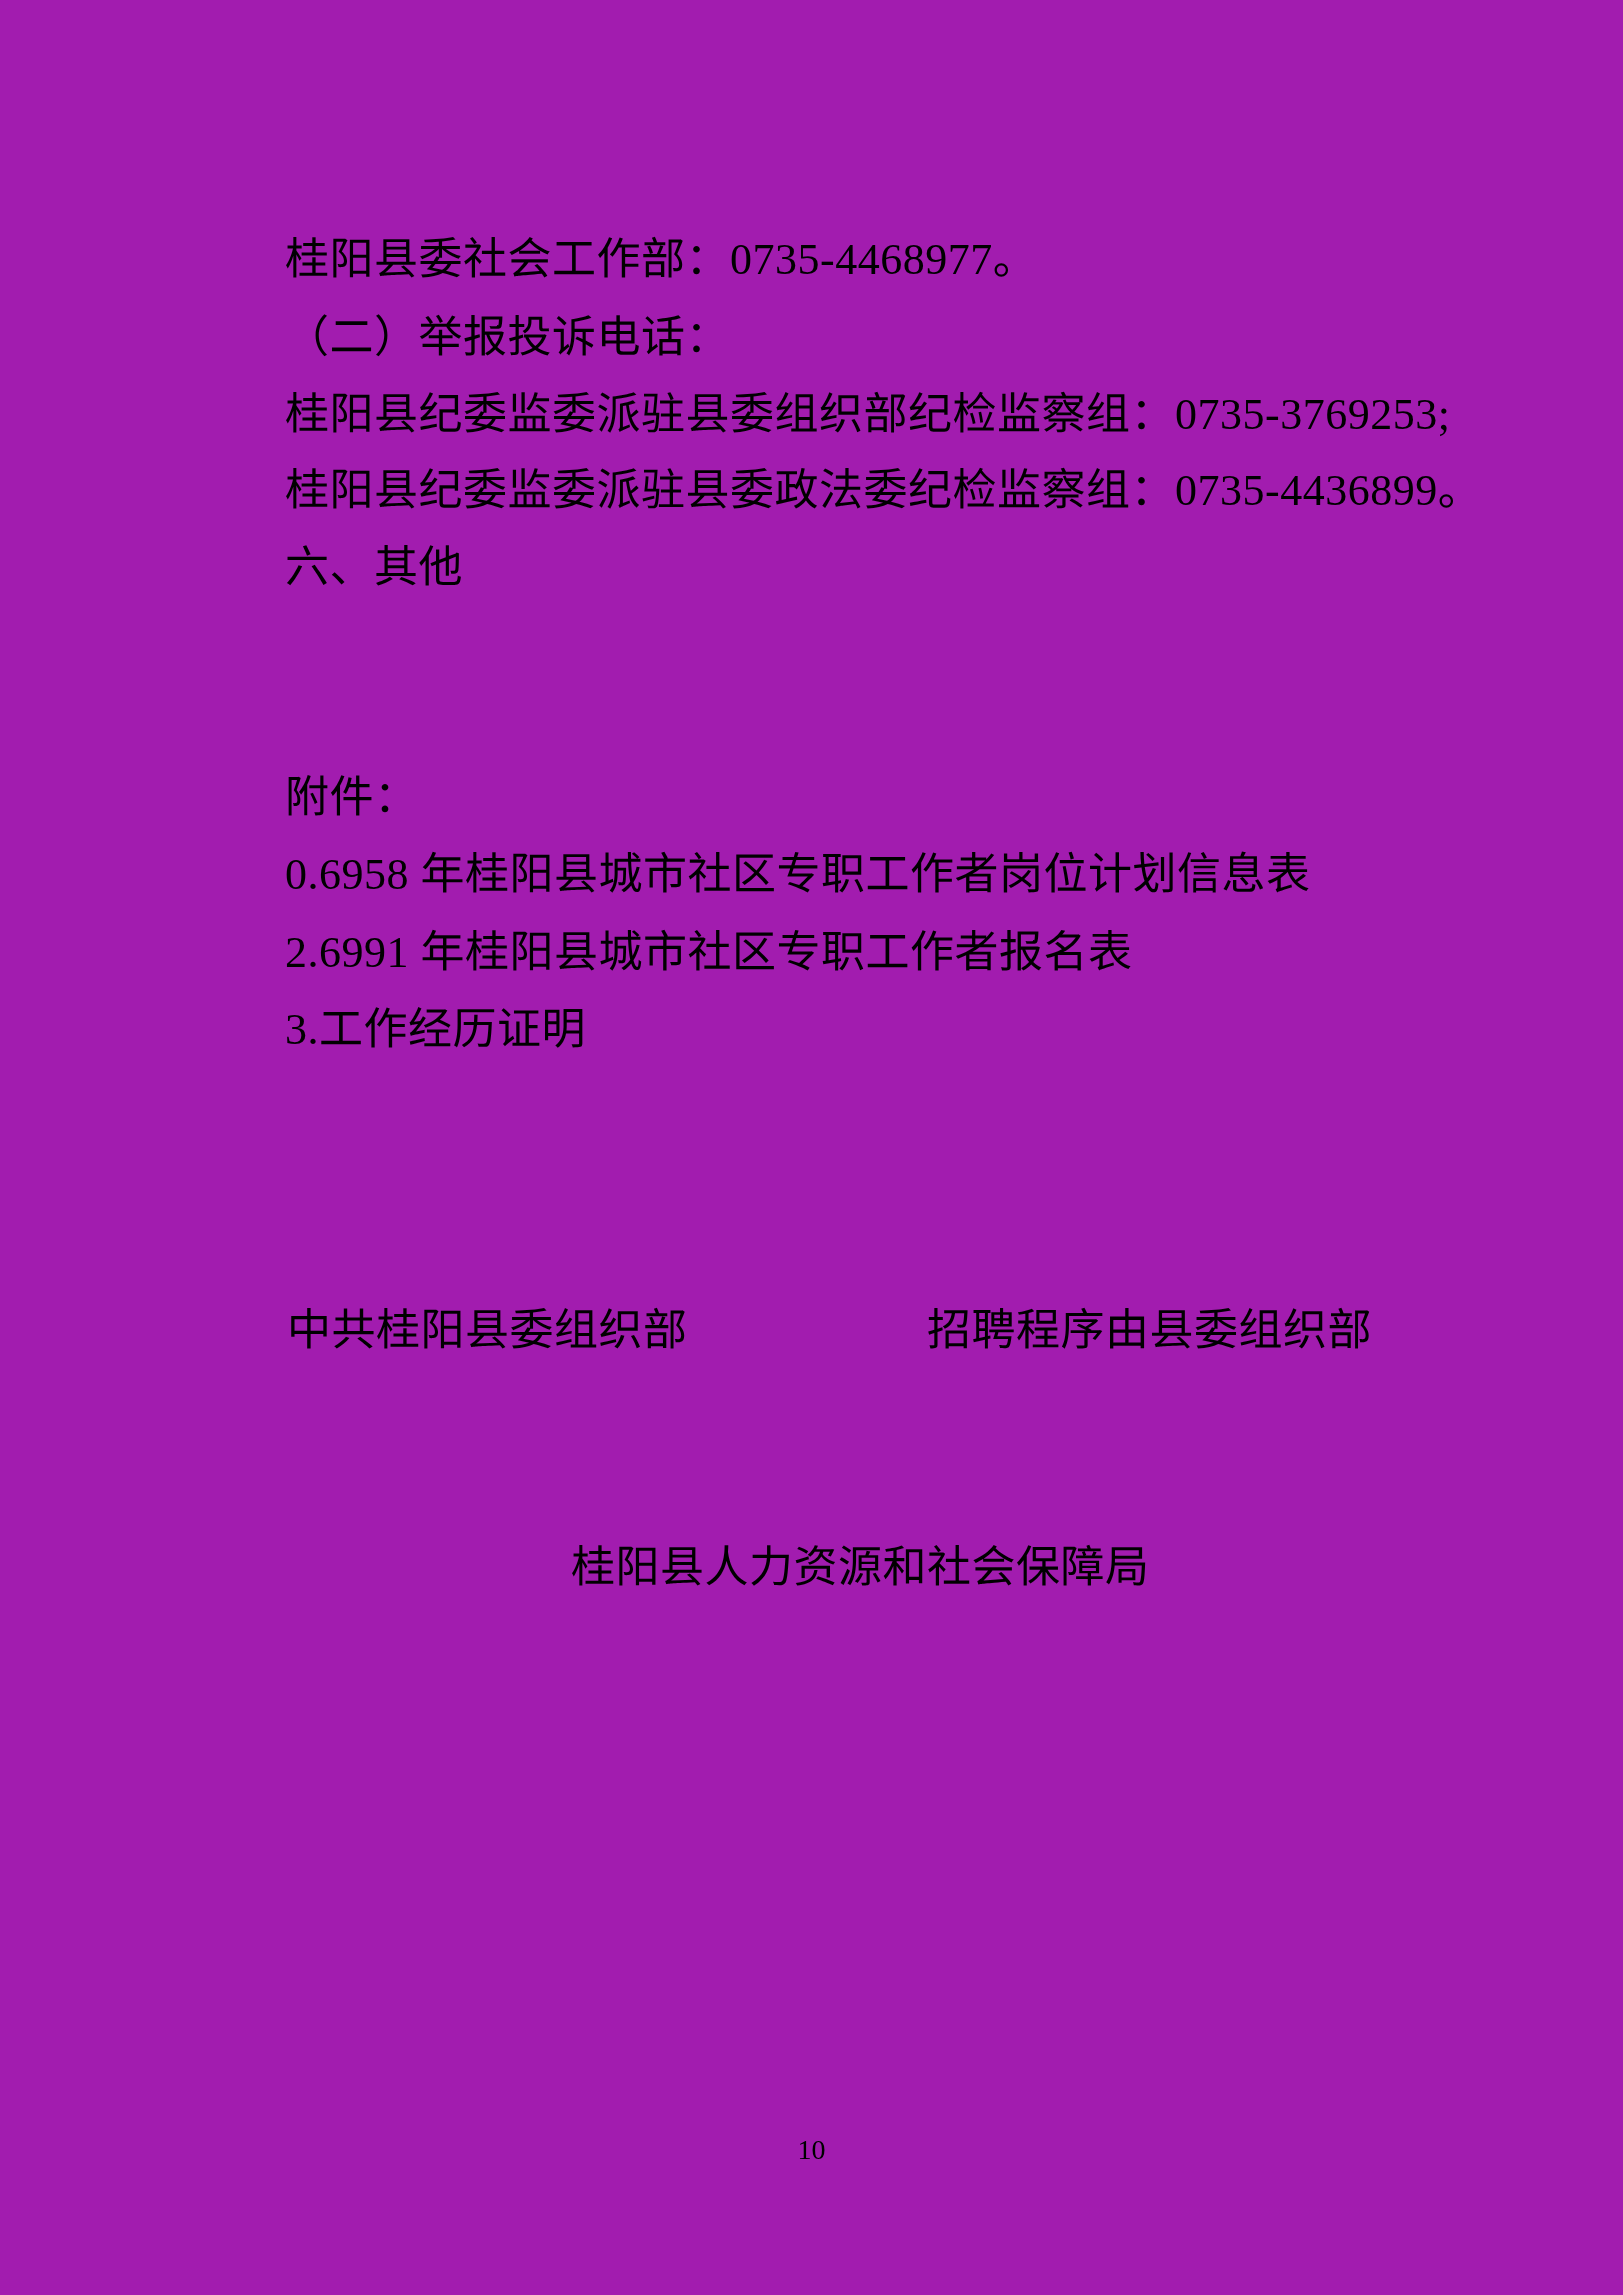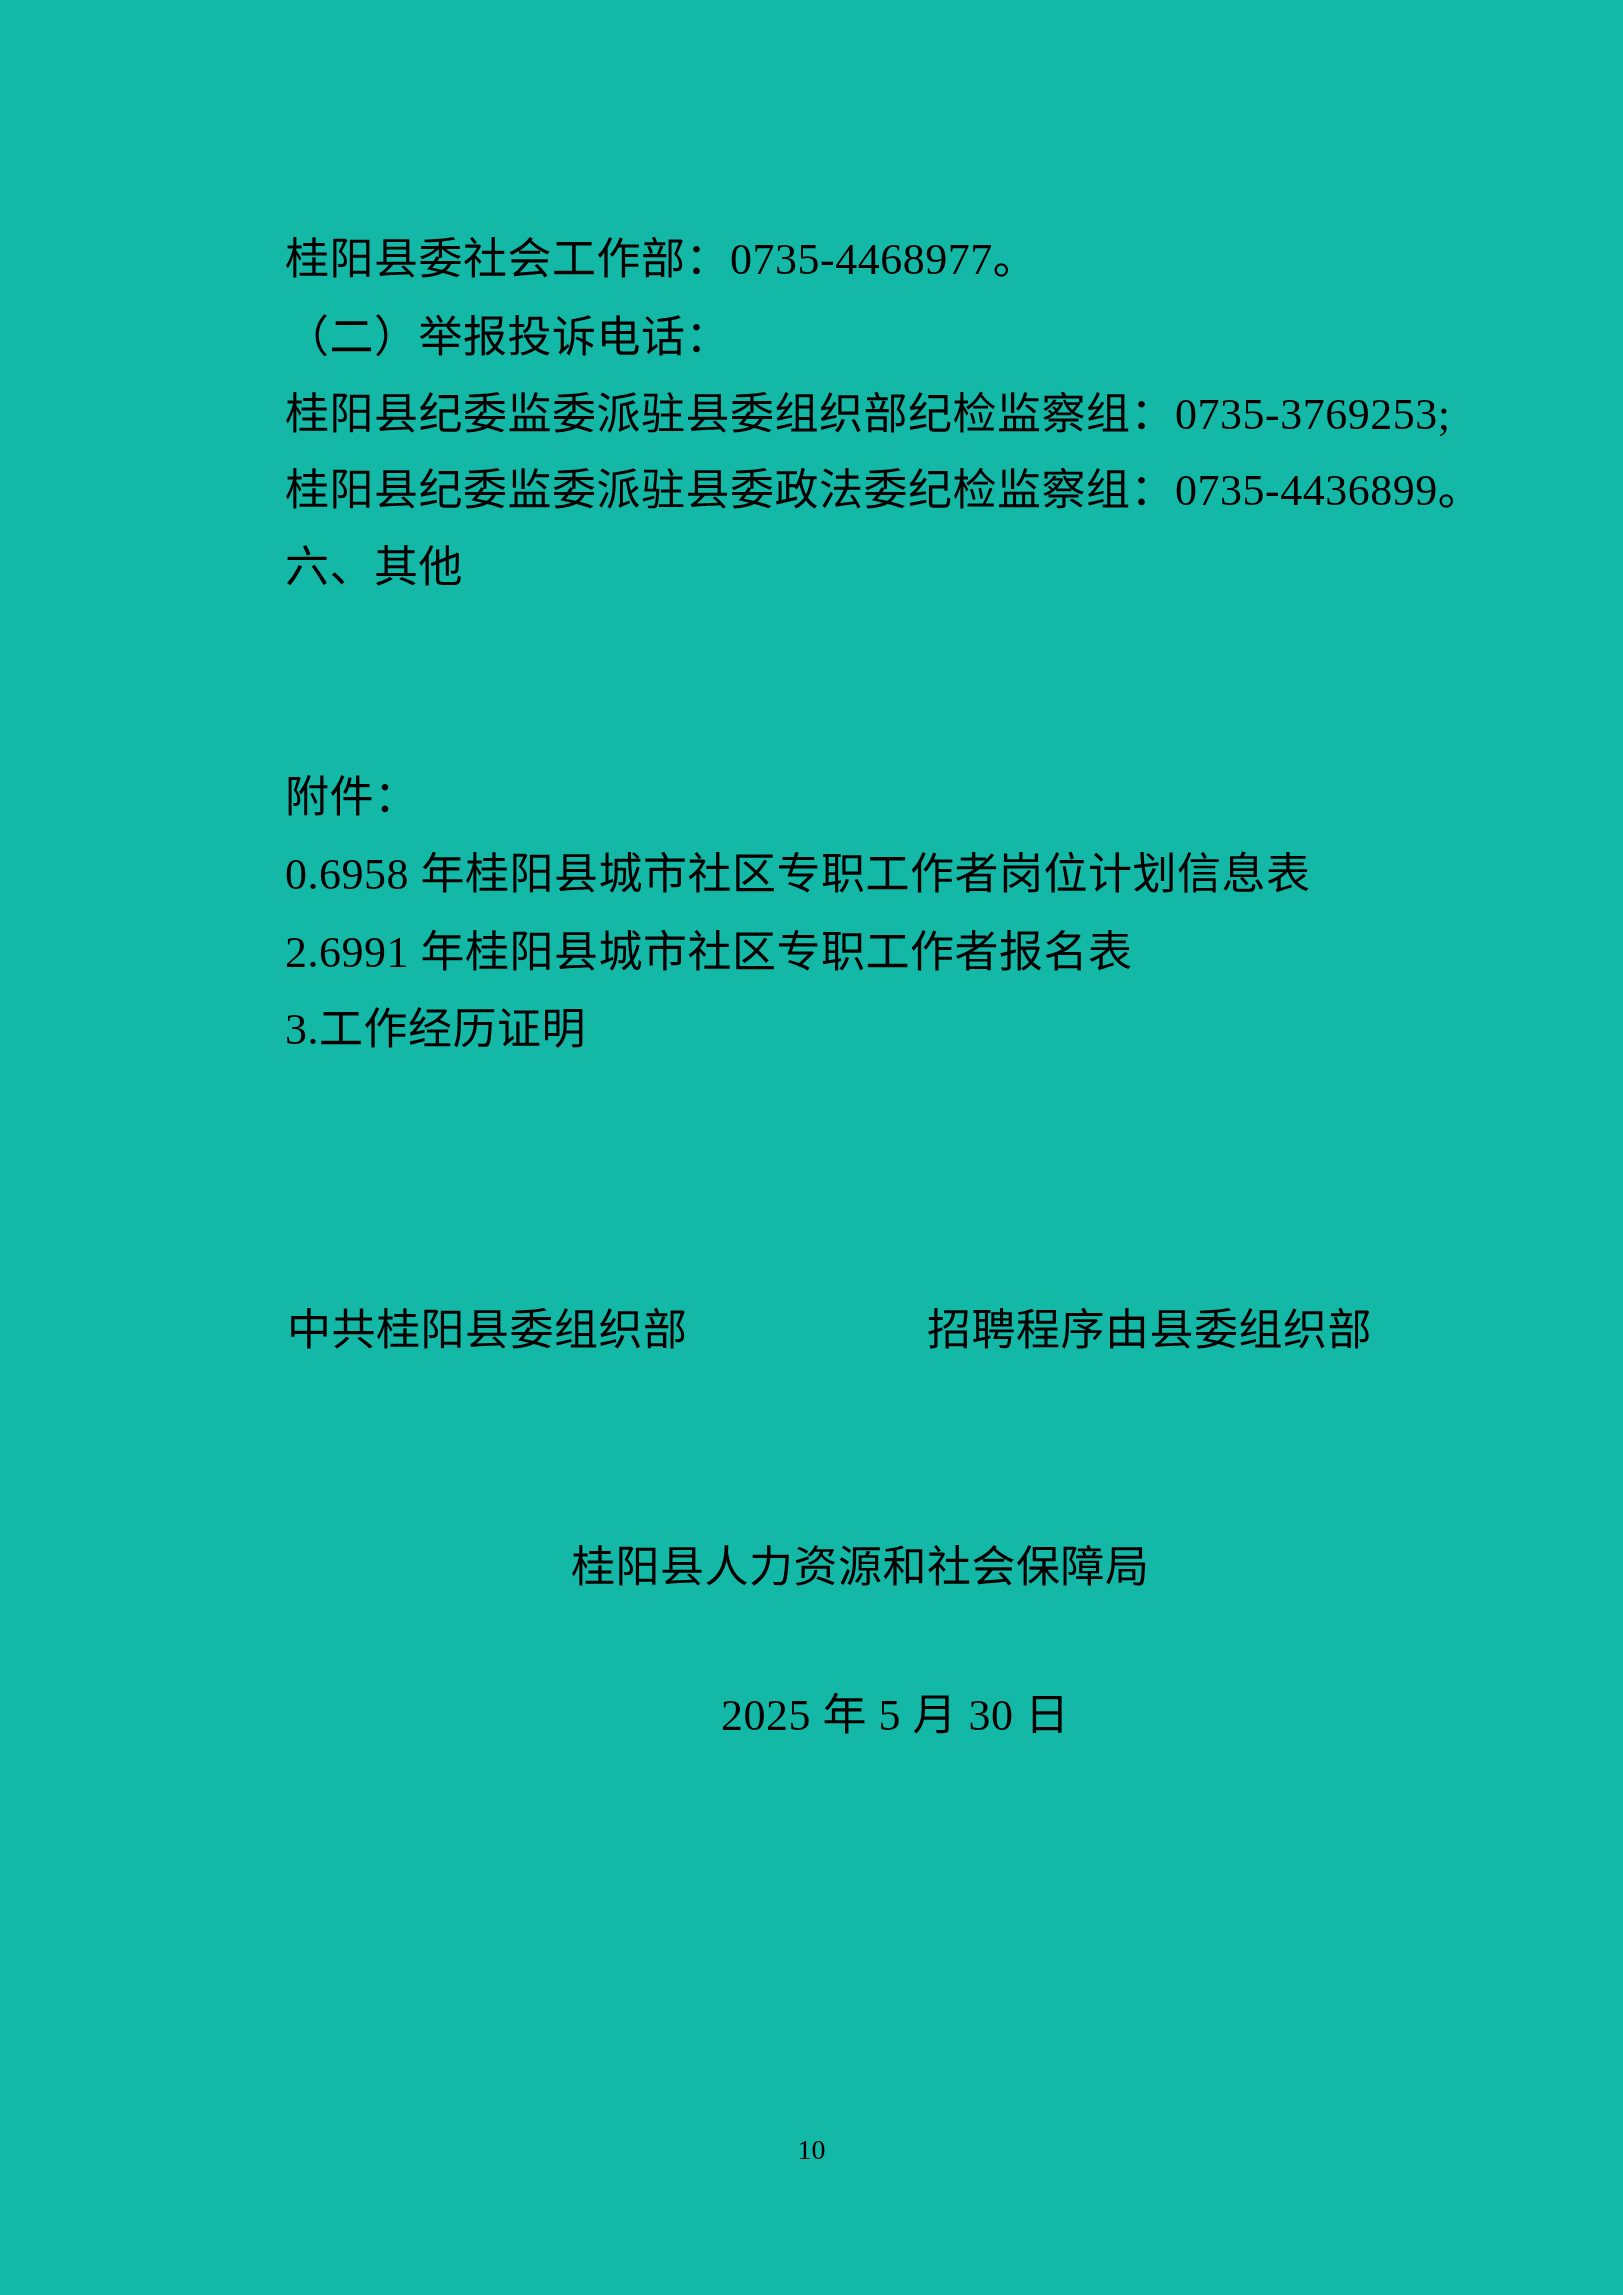--- a/index.html
+++ b/index.html
@@ -4,21 +4,21 @@
 <style>
   html, body {
     margin: 0;
     padding: 0;
     background: #888;
   }
   .page {
     position: relative;
     width: 1623px;
     height: 2295px;
-    background: #14b8a6;
+    background: #a21caf;
     margin: 0 auto;
     overflow: hidden;
     font-family: "Liberation Serif", "DejaVu Serif", serif;
     color: #000000;
   }
   .line {
     position: absolute;
     font-size: 44px;
     line-height: 1;
     white-space: pre;
@@ -64,18 +64,17 @@
   <div class="line indent" style="top:931px">2.6991 年桂阳县城市社区专职工作者报名表</div>
 
   <div class="line indent" style="top:1008px">3.工作经历证明</div>
 
   <div class="line" style="top:1309px; left:287px">中共桂阳县委组织部</div>
 
   <div class="line" style="top:1309px; left:927px">招聘程序由县委组织部</div>
 
   <div class="line" style="top:1546px; left:571px">桂阳县人力资源和社会保障局</div>
 
-  <div class="line" style="top:1694px; left:721px">2025 年 5 月 30 日</div>
 
   <div class="page-number">10</div>
 
 </div>
 
 
 </body></html>

